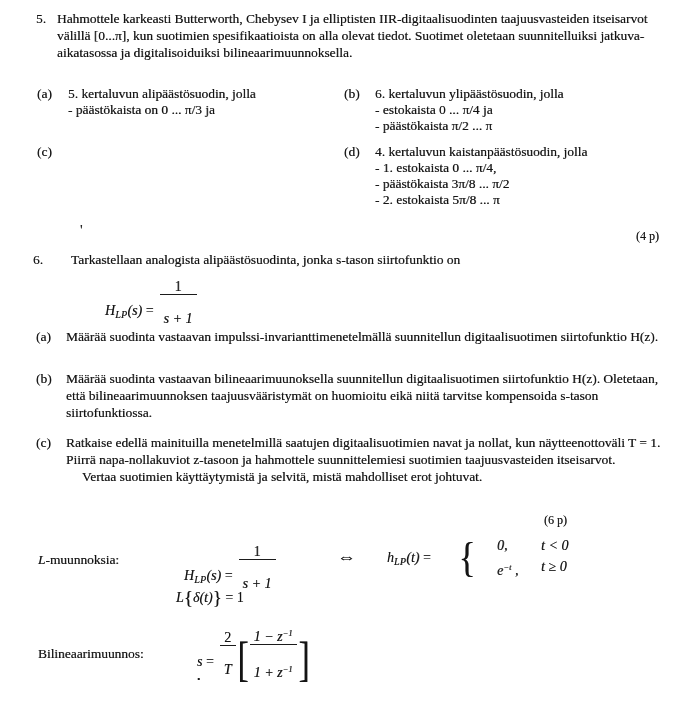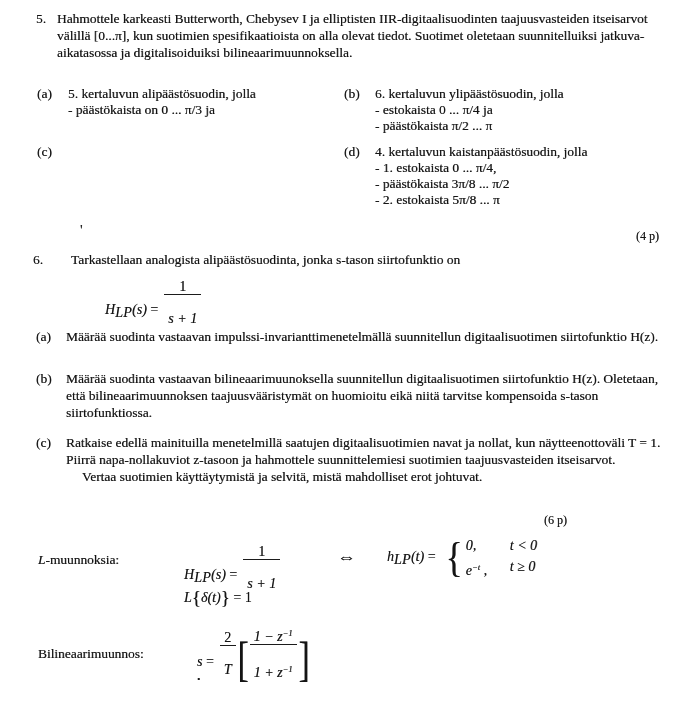--- a/index.html
+++ b/index.html
@@ -33,36 +33,36 @@
   .item6{display:flex;line-height:17px;}
   .item6 .slabel{flex:none;width:30px;}
   #p6a{left:36px;top:328px;width:628px;}
   #p6b{left:36px;top:370px;width:632px;}
   #p6c{left:36px;top:434px;width:646px;}
   #p6c .itext2{margin-top:0;margin-left:16px;}
 
   
   .eq{display:flex;align-items:center;font-size:14px;white-space:nowrap;}
   .it{font-style:italic;}
-  .msub{font-size:14px;font-style:italic;vertical-align:-3px;letter-spacing:0.3px;text-align:right;}
+  .msub{font-size:10px;font-style:italic;vertical-align:-3px;letter-spacing:0.3px;text-align:right;}
   .msup{font-size:8.5px;font-style:italic;vertical-align:5px;}
   .mleft{margin-right:4px;}
   .frac{display:inline-flex;flex-direction:column;align-items:center;margin:0 2px;}
   .fnum{display:block;line-height:15px;padding:0 4px;}
   .fden{display:block;line-height:16px;padding:16px 4px;border-top:1.4px solid #1b1b1b;}
   #f1{left:105px;top:279px;}
   #f2{left:184px;top:544px;}
   #equiv{left:337px;top:549px;font-size:15px;transform:scaleX(1.25);transform-origin:left;}
-  #f3{left:387px;top:536px;}
+  #f3{left:387px;top:536px;gap:18px;}
   .brace{font-size:42px;font-weight:400;line-height:1;transform:scaleX(0.85);margin:0 2px 0 4px;padding-bottom:3px;}
   .cases{display:inline-flex;flex-direction:column;gap:3px;}
   .crow{display:flex;gap:18px;line-height:18px;}
   .cval{min-width:26px;font-style:italic;}
   .ccond{font-style:italic;}
-  #f4{left:184px;top:587px;}
+  #f4{left:176px;top:587px;}
   .dbrace{font-size:19px;vertical-align:-2.5px;font-weight:400;}
   .reflabel{line-height:17px;}
   #reflabel1{left:38px;top:551px;text-align:center;}
   #reflabel2{left:38px;top:645px;}
   #f5{left:197px;top:626px;}
   .bracket{font-size:48px;font-weight:300;line-height:1;transform:scaleX(0.7);margin:0 -3px;padding-bottom:5px;}
   .stray2{left:197px;top:668px;font-weight:bold;}
 </style>
 </head>
 <body>

